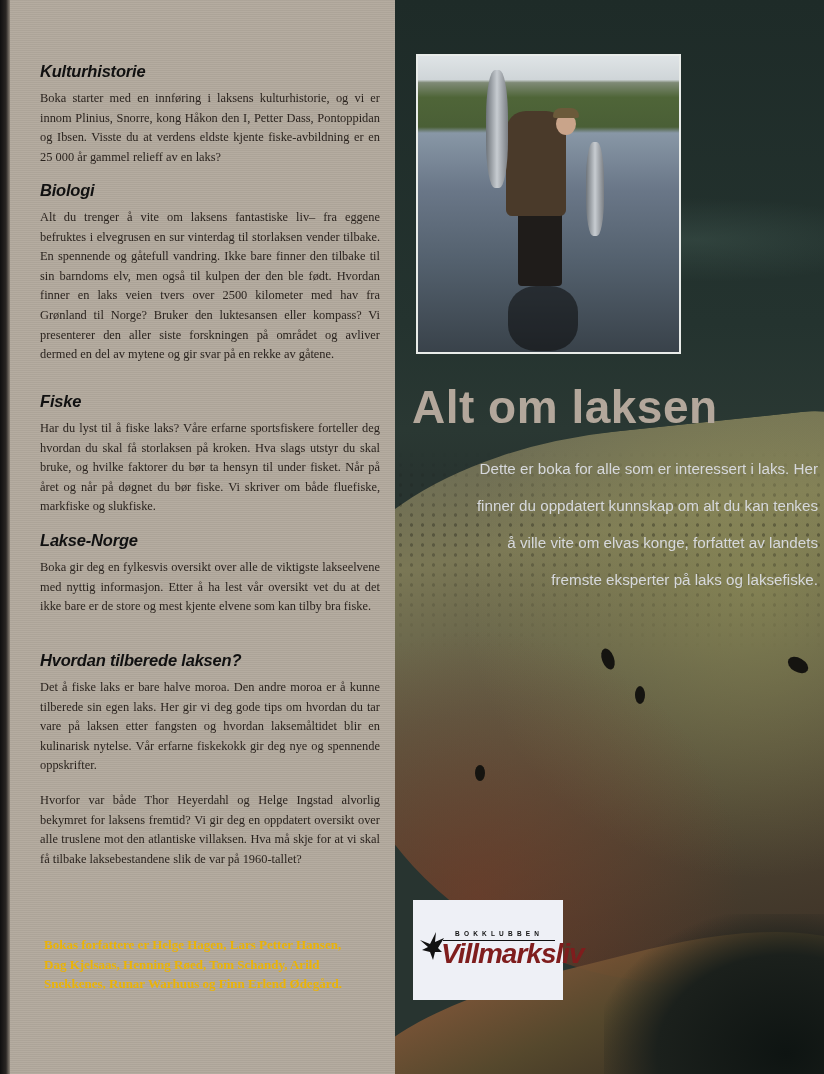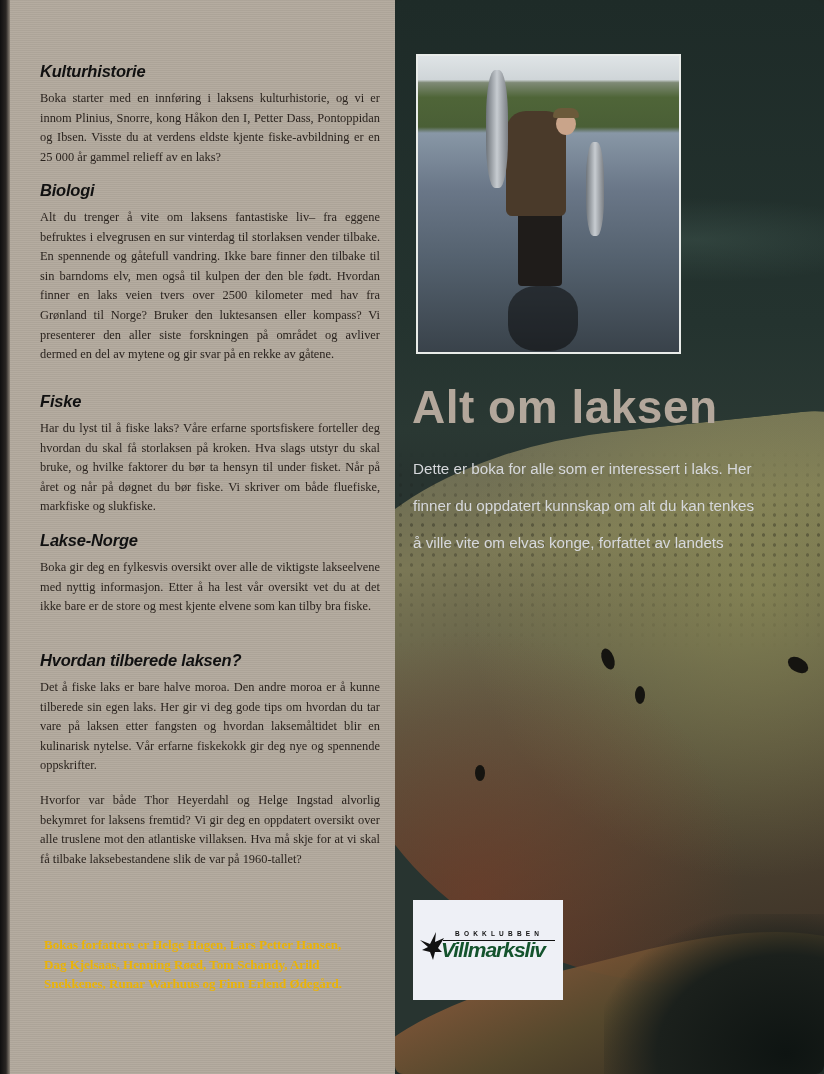--- a/index.html
+++ b/index.html
@@ -33,21 +33,20 @@
     position: absolute; left: 40px; top: 931px; width: 300px;
     font-size: 13px; line-height: 19.5px; font-weight: bold; color: #eab308;
     margin: 4px;
   }
   .cover {
     position: absolute; left: 395px; top: 0; width: 429px; height: 1074px;
     overflow: hidden;
     background:
       radial-gradient(ellipse 300px 60px at 70% 240px, rgba(90,120,110,0.25), transparent 70%),
       linear-gradient(180deg, #1e2b28 0%, #24332f 30%, #2a3833 40%, #283430 44%);
-    border-radius: 8px;
   }
   .fish-body {
     position: absolute; left: -60px; top: 430px; width: 620px; height: 560px;
     border-radius: 50% 20% 40% 60% / 30% 20% 60% 60%;
     background:
       radial-gradient(circle at 20% 80%, rgba(120,60,40,0.6), transparent 40%),
       radial-gradient(circle at 70% 30%, rgba(150,150,90,0.55), transparent 50%),
       linear-gradient(175deg, #6b6b54 0%, #7a7755 20%, #5e5a44 45%, #4d4433 70%, #3a2e24 100%);
     transform: rotate(-6deg);
   }
@@ -107,37 +106,37 @@
     position: absolute; left: 17px; top: 380px;
     font-family: "Liberation Sans", sans-serif; font-weight: bold;
     font-size: 46px; color: #b3a79b; letter-spacing: 0.5px; margin: 0;
     white-space: nowrap;
   }
   .cover-text {
     position: absolute; left: 18px; top: 450px; width: 405px;
     font-family: "Liberation Sans", sans-serif;
     font-size: 15.2px; line-height: 37px; color: #d6d8dc; margin: 0;
   }
-  .cover-text span { display: block; white-space: nowrap; }
+  .cover-text span { display: block; white-space: nowrap; text-align: right; }
   .logo {
     position: absolute; left: 18px; top: 900px; width: 150px; height: 100px;
     background: #eef0f6; box-sizing: border-box;
   }
   .logo .club {
     position: absolute; left: 42px; top: 30px;
     font-family: "Liberation Sans", sans-serif; font-weight: bold;
     font-size: 6.5px; letter-spacing: 4.2px; color: #111;
   }
   .logo .rule {
     position: absolute; left: 30px; top: 40px; width: 112px; height: 1px; background: #111;
   }
   .logo .brand {
     position: absolute; left: 28px; top: 38px;
     font-family: "Liberation Sans", sans-serif; font-weight: bold; font-style: italic;
-    font-size: 21px; color: #14532d; letter-spacing: -1px;
+    font-size: 28px; color: #7f1d1d; letter-spacing: -1px;
   }
   .logo .eagle {
     position: absolute; left: 5px; top: 30px; width: 30px; height: 34px;
   }
 </style>
 </head>
 <body>
 
 <div class="left-edge"></div>
 
@@ -193,20 +192,21 @@
     <div class="fish1"></div>
     <div class="fish2"></div>
   </div>
 
   <h1 class="cover-title">Alt om laksen</h1>
 
   <p class="cover-text">
     <span>Dette er boka for alle som er interessert i laks. Her</span>
     <span>finner du oppdatert kunnskap om alt du kan tenkes</span>
     <span>å ville vite om elvas konge, forfattet av landets</span>
+    <span>fremste eksperter på laks og laksefiske.</span>
   </p>
 
   <div class="logo">
     <svg class="eagle" viewBox="0 0 30 34">
       <path d="M2 10 L12 14 L18 2 L17 12 L26 8 L20 18 L24 22 L17 22 L15 30 L12 22 L4 20 L10 17 Z" fill="#111"></path>
     </svg>
     <span class="club">BOKKLUBBEN</span>
     <div class="rule"></div>
     <span class="brand">Villmarksliv</span>
   </div>

